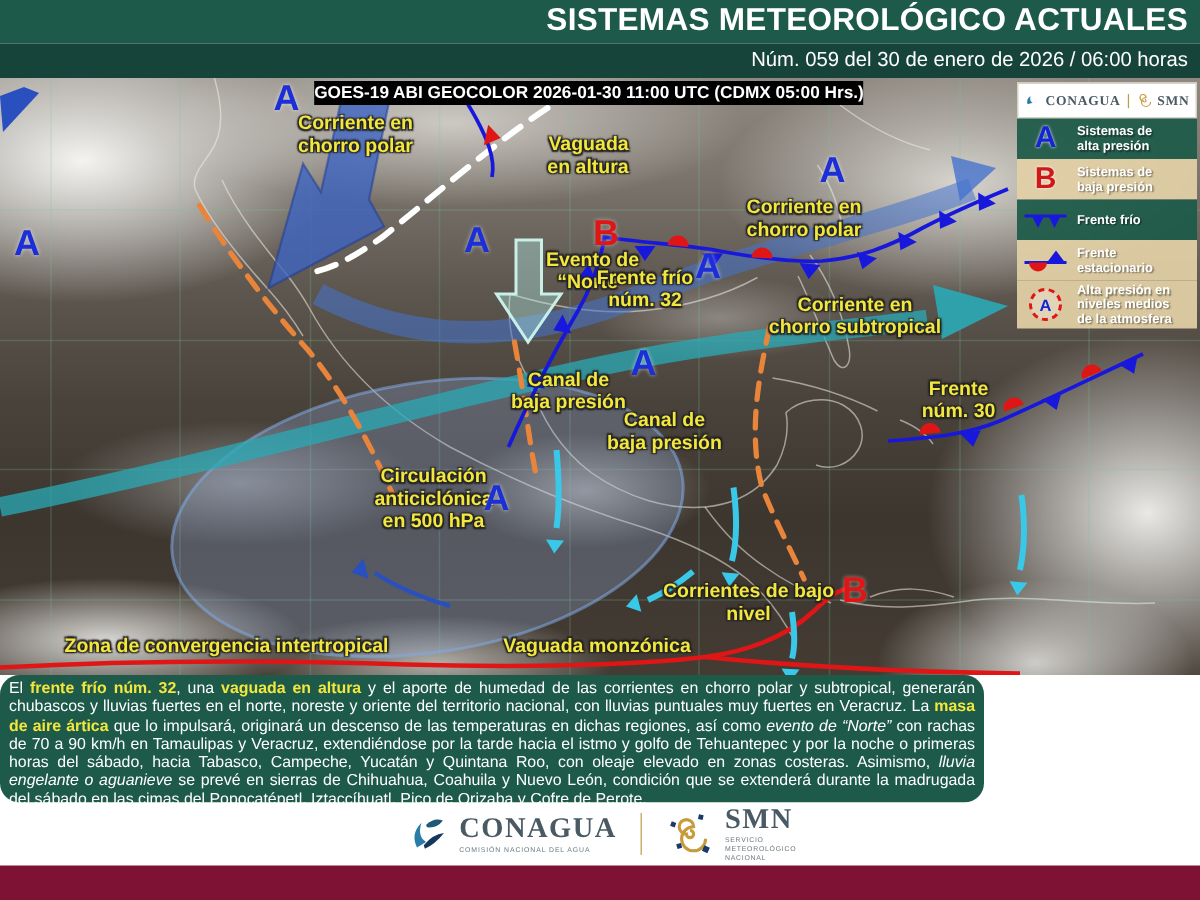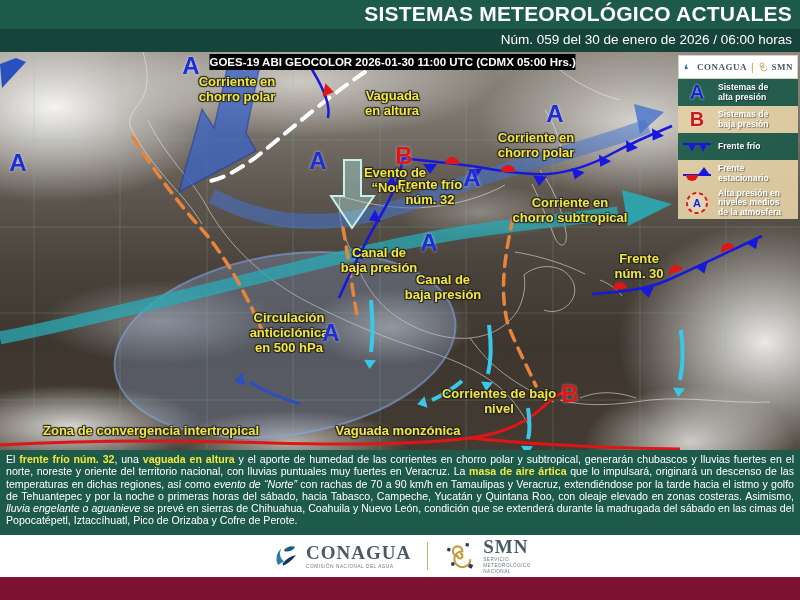--- a/index.html
+++ b/index.html
@@ -45,22 +45,22 @@
   .lg-row{display:flex;align-items:center;gap:6px;padding:2px 4px;min-height:23px;}
   .lg-row.green{background:rgba(29,90,73,.93);}
   .lg-row.tan{background:rgba(226,208,166,.93);}
   .lg-row .ic{width:30px;flex:0 0 30px;display:flex;align-items:center;justify-content:center;}
   .lg-row .lb{color:#fff;font-size:8.6px;font-weight:700;line-height:1.1;white-space:pre-line;
     text-shadow:1px 1px 1px rgba(0,0,0,.45);}
   .lgA{color:#1525d6;font-size:20px;font-weight:800;text-shadow:0 0 2px #fff;}
   .lgB{color:#d01818;font-size:20px;font-weight:800;text-shadow:0 0 2px #fff;}
 
   
-  .summary{position:absolute;left:0;top:450px;width:800px;height:85px;background:#1d5a49;box-sizing:border-box;
-    padding:3px 6px 2px 6px;}
+  .summary{position:absolute;left:0;top:450px;width:656px;height:85px;background:#1d5a49;box-sizing:border-box;
+    padding:3px 6px 2px 6px;border-radius:13px;}
   .summary p{margin:0;color:#fff;font-size:10.6px;line-height:1.16;text-align:justify;}
   .summary .hl{color:#f3e73e;font-weight:700;}
   .summary .it{font-style:italic;}
 
   
   .footer{position:absolute;left:0;top:535px;width:800px;height:42px;background:#fff;
     display:flex;align-items:center;justify-content:center;gap:16px;}
   .lg-unit{display:flex;align-items:center;gap:7px;}
   .lg-name{font-family:"Liberation Serif",serif;font-weight:700;color:#4a5a64;font-size:19px;letter-spacing:1px;line-height:1;}
   .lg-tag{font-size:4.6px;color:#6a7a82;letter-spacing:.6px;margin-top:2px;}

